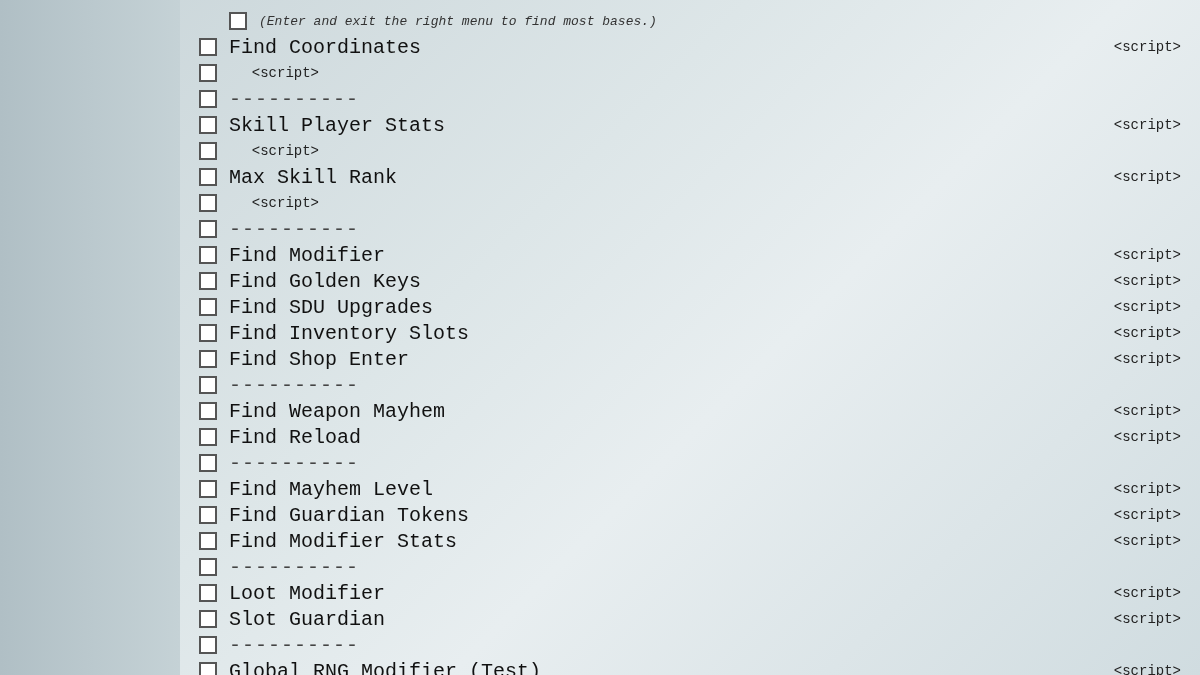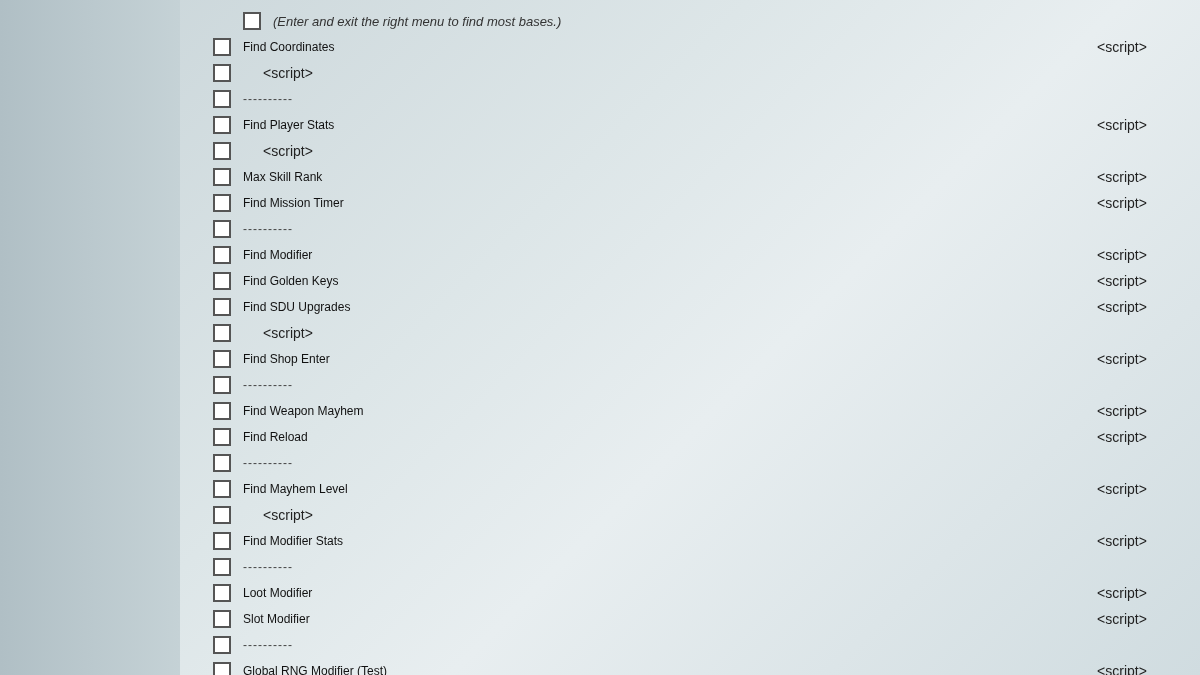--- a/index.html
+++ b/index.html
@@ -16,22 +16,23 @@
       overflow: hidden;
       position: relative;
     }
 
     .content-area {
       position: absolute;
       top: 0;
       left: 180px;
       right: 0;
       bottom: 0;
-      padding: 8px 33px;
+      padding: 8px 19px;
       overflow: hidden;
+      font-family: Liberation Mono, monospace;
     }
 
     .left-panel {
       position: absolute;
       left: 0;
       top: 0;
       width: 180px;
       height: 675px;
       background: linear-gradient(to right, #b0bfc5, #c5d2d6);
     }
@@ -48,35 +49,35 @@
       height: 18px;
       border: 2px solid #555;
       background: #fff;
       margin-right: 12px;
       flex-shrink: 0;
       display: inline-block;
     }
 
     .item-label {
       flex: 1;
-      font-size: 12px;
+      font-size: 20px;
       color: #111;
       font-weight: 400;
     }
 
     .item-label.separator {
       color: #444;
       letter-spacing: 1px;
     }
 
     .item-script {
       font-size: 14px;
       color: #222;
       min-width: 90px;
-      text-align: center;
+      text-align: right;
     }
 
     .note-row {
       display: flex;
       align-items: center;
       height: 26px;
       padding: 2px 0;
       padding-left: 30px;
     }
 
@@ -107,35 +108,34 @@
       <div class="item-row">
         <span class="checkbox"></span>
         <span class="item-script">&lt;script&gt;</span>
       </div>
       <div class="item-row">
         <span class="checkbox"></span>
         <span class="item-label separator">----------</span>
       </div>
       <div class="item-row">
         <span class="checkbox"></span>
-        <span class="item-label">Find Player Stats</span>
+        <span class="item-label">Skill Player Stats</span>
         <span class="item-script">&lt;script&gt;</span>
       </div>
       <div class="item-row">
         <span class="checkbox"></span>
         <span class="item-script">&lt;script&gt;</span>
       </div>
       <div class="item-row">
         <span class="checkbox"></span>
         <span class="item-label">Max Skill Rank</span>
         <span class="item-script">&lt;script&gt;</span>
       </div>
       <div class="item-row">
         <span class="checkbox"></span>
-        <span class="item-label">Find Mission Timer</span>
         <span class="item-script">&lt;script&gt;</span>
       </div>
       <div class="item-row">
         <span class="checkbox"></span>
         <span class="item-label separator">----------</span>
       </div>
       <div class="item-row">
         <span class="checkbox"></span>
         <span class="item-label">Find Modifier</span>
         <span class="item-script">&lt;script&gt;</span>
@@ -145,20 +145,21 @@
         <span class="item-label">Find Golden Keys</span>
         <span class="item-script">&lt;script&gt;</span>
       </div>
       <div class="item-row">
         <span class="checkbox"></span>
         <span class="item-label">Find SDU Upgrades</span>
         <span class="item-script">&lt;script&gt;</span>
       </div>
       <div class="item-row">
         <span class="checkbox"></span>
+        <span class="item-label">Find Inventory Slots</span>
         <span class="item-script">&lt;script&gt;</span>
       </div>
       <div class="item-row">
         <span class="checkbox"></span>
         <span class="item-label">Find Shop Enter</span>
         <span class="item-script">&lt;script&gt;</span>
       </div>
       <div class="item-row">
         <span class="checkbox"></span>
         <span class="item-label separator">----------</span>
@@ -177,39 +178,40 @@
         <span class="checkbox"></span>
         <span class="item-label separator">----------</span>
       </div>
       <div class="item-row">
         <span class="checkbox"></span>
         <span class="item-label">Find Mayhem Level</span>
         <span class="item-script">&lt;script&gt;</span>
       </div>
       <div class="item-row">
         <span class="checkbox"></span>
+        <span class="item-label">Find Guardian Tokens</span>
         <span class="item-script">&lt;script&gt;</span>
       </div>
       <div class="item-row">
         <span class="checkbox"></span>
         <span class="item-label">Find Modifier Stats</span>
         <span class="item-script">&lt;script&gt;</span>
       </div>
       <div class="item-row">
         <span class="checkbox"></span>
         <span class="item-label separator">----------</span>
       </div>
       <div class="item-row">
         <span class="checkbox"></span>
         <span class="item-label">Loot Modifier</span>
         <span class="item-script">&lt;script&gt;</span>
       </div>
       <div class="item-row">
         <span class="checkbox"></span>
-        <span class="item-label">Slot Modifier</span>
+        <span class="item-label">Slot Guardian</span>
         <span class="item-script">&lt;script&gt;</span>
       </div>
       <div class="item-row">
         <span class="checkbox"></span>
         <span class="item-label separator">----------</span>
       </div>
       <div class="item-row">
         <span class="checkbox"></span>
         <span class="item-label">Global RNG Modifier (Test)</span>
         <span class="item-script">&lt;script&gt;</span>

